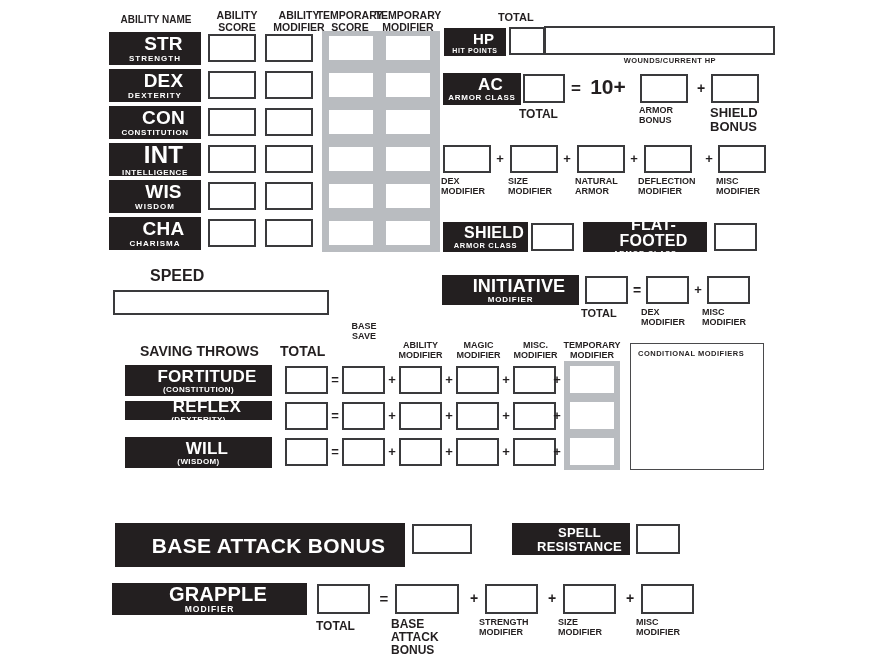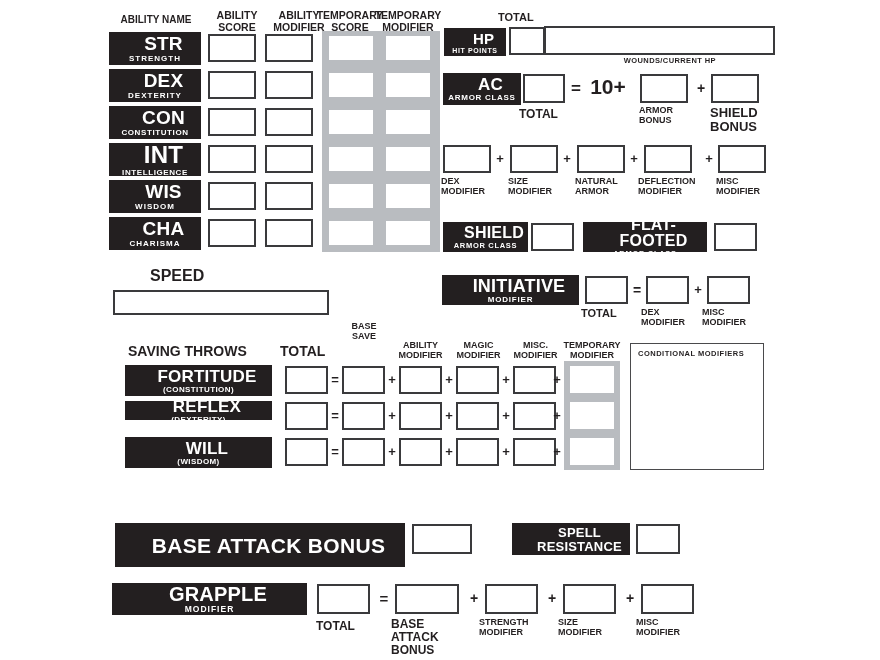--- a/index.html
+++ b/index.html
@@ -237,21 +237,21 @@
 </div>
 <div class="op" style="left:692px;top:283px;width:12px;font-size:13px;">
   <span>+</span>
 </div>
 <div class="box" style="left:707px;top:276px;width:43px;height:28px;"></div>
 <div class="lbl" style="left:702px;top:308px;width:52px;font-size:9px;">
   <div>MISC</div>
   <div>MODIFIER</div>
 </div>
 
-<div class="lbl" style="left:128px;top:344px;width:150px;font-size:14px;">
+<div class="lbl" style="left:140px;top:344px;width:150px;font-size:14px;">
   <span>SAVING THROWS</span>
 </div>
 <div class="lbl" style="left:280px;top:344px;width:56px;font-size:14px;">
   <span>TOTAL</span>
 </div>
 
 <div class="hdr" style="left:340px;top:322px;width:48px;font-size:9px;">
   <div>BASE</div>
   <div>SAVE</div>
 </div>

